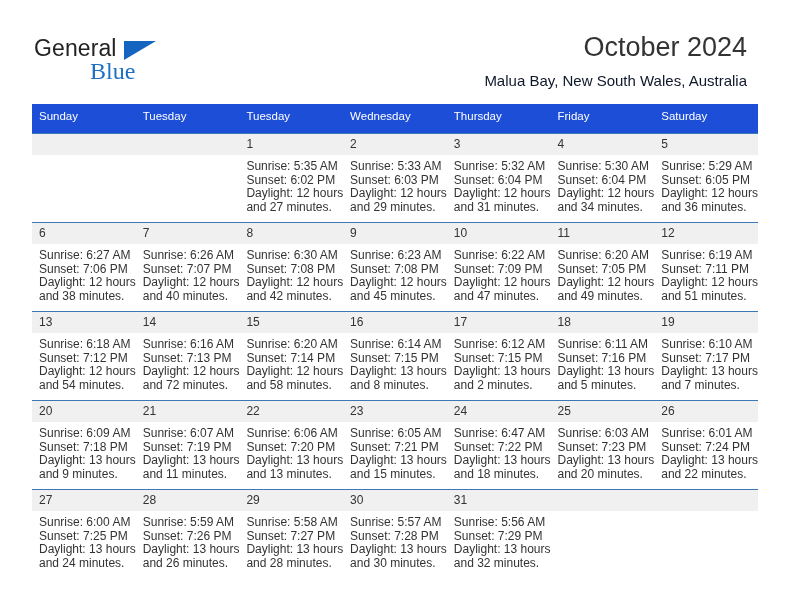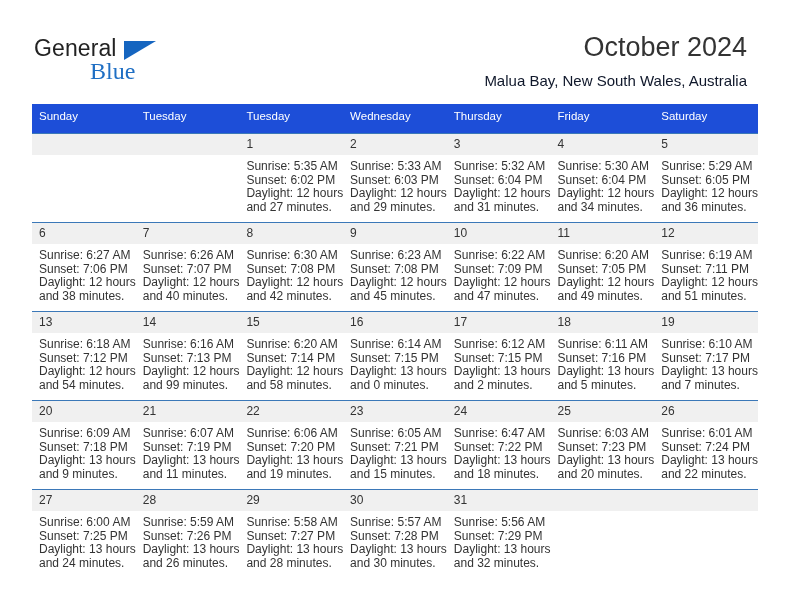--- a/index.html
+++ b/index.html
@@ -298,39 +298,39 @@
               <div>Daylight: 12 hours</div>
               <div>and 54 minutes.</div>
             </div>
           </td>
           <td class="filled">
             <div class="daynum">14</div>
             <div class="cellbody">
               <div>Sunrise: 6:16 AM</div>
               <div>Sunset: 7:13 PM</div>
               <div>Daylight: 12 hours</div>
-              <div>and 99 minutes.</div>
+              <div>and 72 minutes.</div>
             </div>
           </td>
           <td class="filled">
             <div class="daynum">15</div>
             <div class="cellbody">
               <div>Sunrise: 6:20 AM</div>
               <div>Sunset: 7:14 PM</div>
               <div>Daylight: 12 hours</div>
               <div>and 58 minutes.</div>
             </div>
           </td>
           <td class="filled">
             <div class="daynum">16</div>
             <div class="cellbody">
               <div>Sunrise: 6:14 AM</div>
               <div>Sunset: 7:15 PM</div>
               <div>Daylight: 13 hours</div>
-              <div>and 0 minutes.</div>
+              <div>and 8 minutes.</div>
             </div>
           </td>
           <td class="filled">
             <div class="daynum">17</div>
             <div class="cellbody">
               <div>Sunrise: 6:12 AM</div>
               <div>Sunset: 7:15 PM</div>
               <div>Daylight: 13 hours</div>
               <div>and 2 minutes.</div>
             </div>
@@ -372,21 +372,21 @@
               <div>Daylight: 13 hours</div>
               <div>and 11 minutes.</div>
             </div>
           </td>
           <td class="filled">
             <div class="daynum">22</div>
             <div class="cellbody">
               <div>Sunrise: 6:06 AM</div>
               <div>Sunset: 7:20 PM</div>
               <div>Daylight: 13 hours</div>
-              <div>and 19 minutes.</div>
+              <div>and 13 minutes.</div>
             </div>
           </td>
           <td class="filled">
             <div class="daynum">23</div>
             <div class="cellbody">
               <div>Sunrise: 6:05 AM</div>
               <div>Sunset: 7:21 PM</div>
               <div>Daylight: 13 hours</div>
               <div>and 15 minutes.</div>
             </div>

